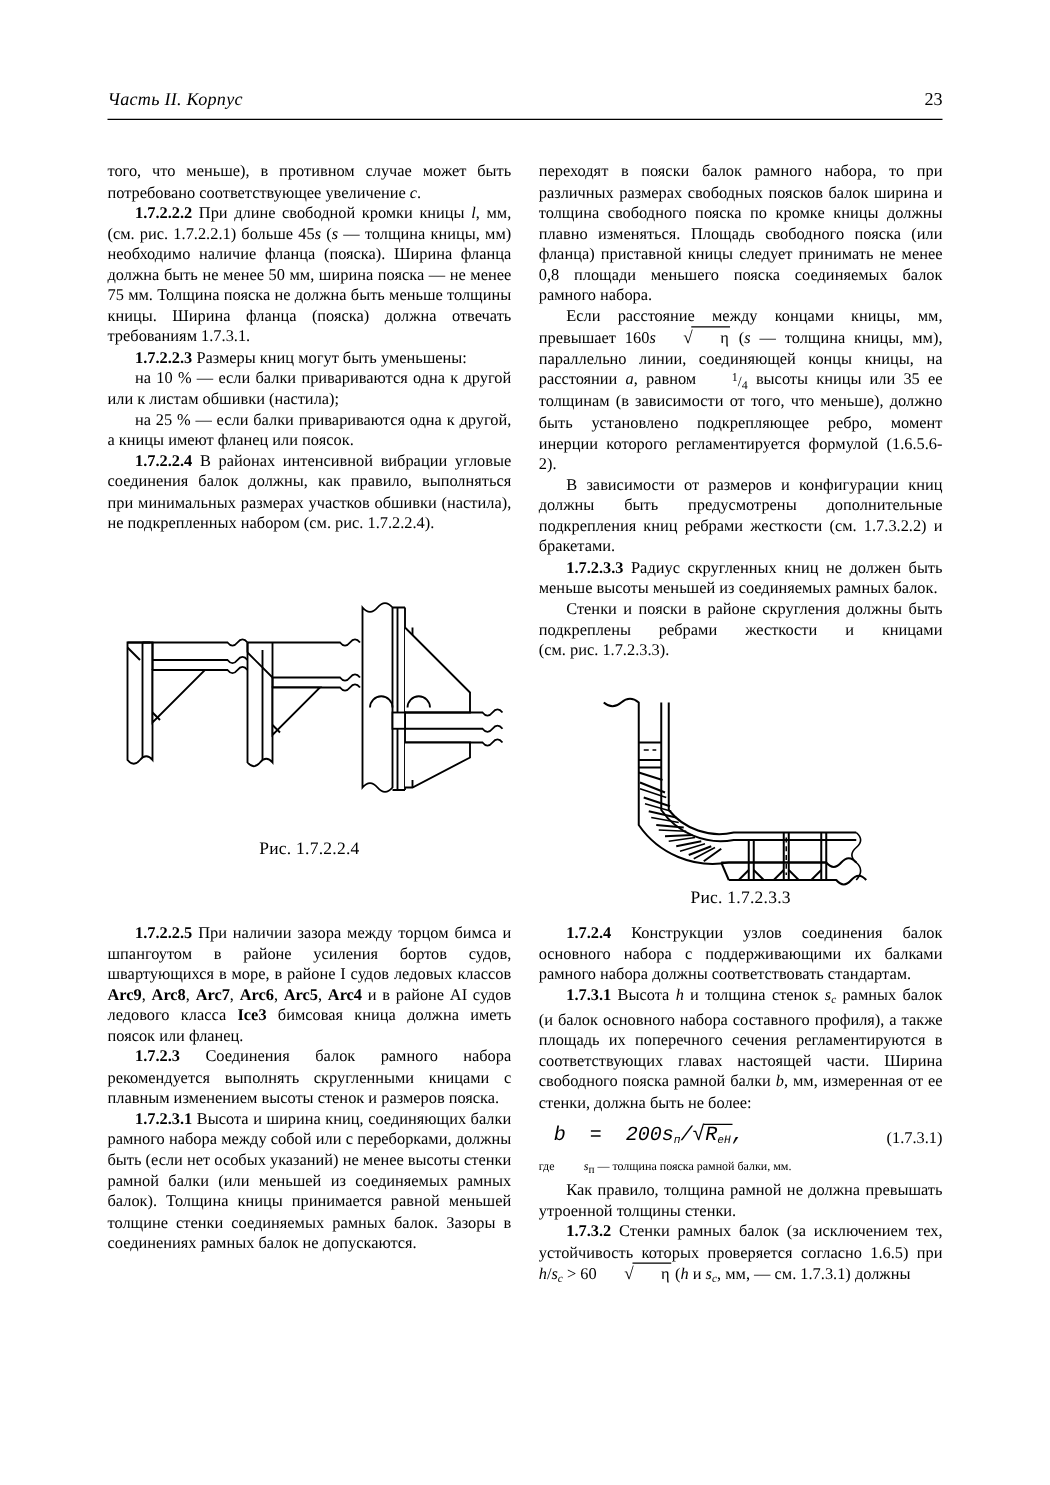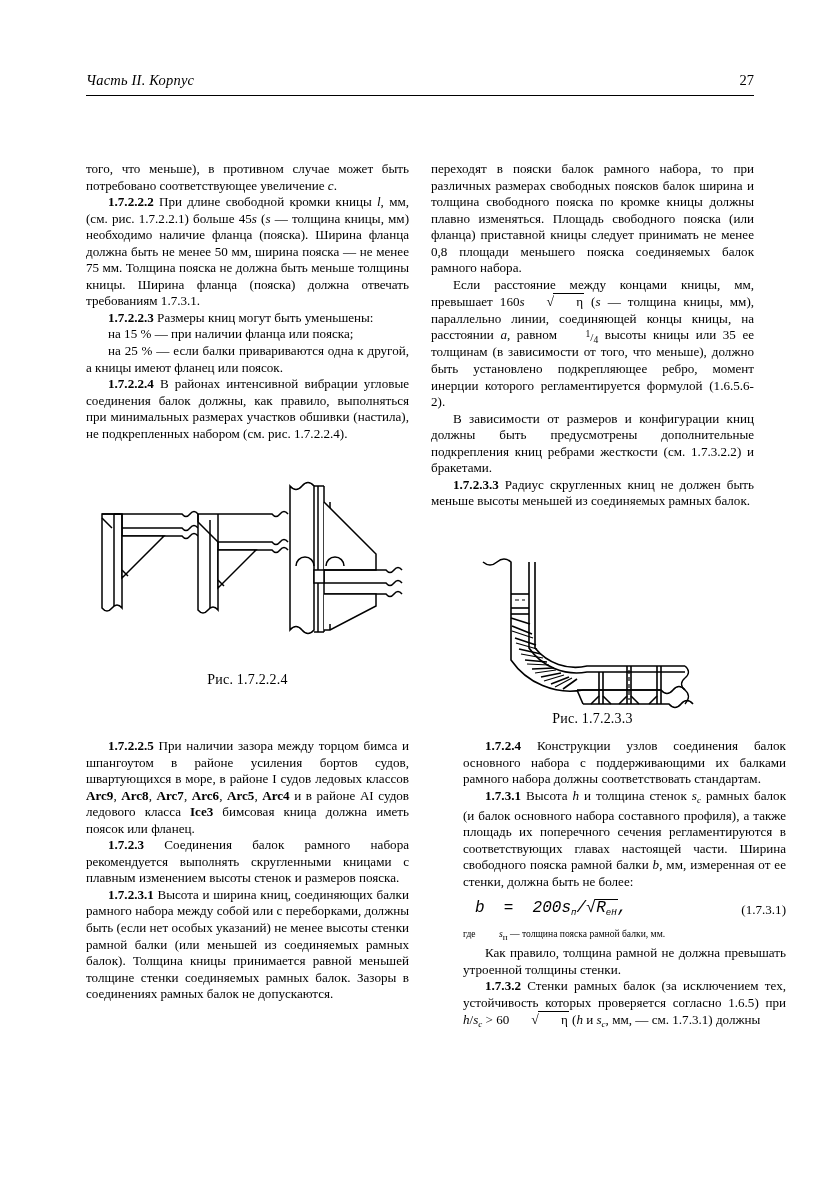--- a/index.html
+++ b/index.html
@@ -63,27 +63,27 @@
     text-align: justify;
     text-justify: inter-word;
   }
   .col-left  { left: 86px; }
   .col-right { left: 431px; }
 
   .colA-left  { top: 129px; }
   .colA-right { top: 129px; }
 
   .colB-left  { top: 738px; }
-  .colB-right { top: 738px; margin-left: 32px; }
+  .colB-right { top: 738px; }
 
   p {
     margin: 0;
     text-indent: 22px;
   }
-  p.noind { text-indent: 0; margin-top: 32px; }
+  p.noind { text-indent: 0; }
 
   b, .b { font-weight: bold; }
   i, .i { font-style: italic; }
 
   .sub {
     font-size: 9px;
     vertical-align: -0.28em;
   }
 
   
@@ -156,50 +156,51 @@
   #fig-2 .fig-caption { top: 163px; }
   svg { display: block; }
 </style>
 </head>
 <body>
 
 <div class="page">
 
   <div class="header">
     <span class="header-title">Часть II. Корпус</span>
-    <span class="header-page">27</span>
+    <span class="header-page">23</span>
   </div>
   <div class="header-rule"></div>
 
   <div class="col col-left colA-left">
 
     <p class="noind">того, что меньше), в противном случае может быть потребовано соответствующее увеличение <i>c</i>.</p>
 
     <p><b>1.7.2.2.2</b> При длине свободной кромки кницы <i>l</i>, мм, (см.&nbsp;рис.&nbsp;1.7.2.2.1) больше 45<i>s</i> (<i>s</i>&nbsp;— толщина кницы, мм) необходимо наличие фланца (пояска). Ширина фланца должна быть не менее 50&nbsp;мм, ширина пояска — не&nbsp;менее 75&nbsp;мм. Толщина пояска не должна быть меньше толщины кницы. Ширина фланца (пояска) должна отвечать требованиям 1.7.3.1.</p>
 
     <p><b>1.7.2.2.3</b> Размеры книц могут быть уменьшены:</p>
 
-
-    <p>на 15&nbsp;% — при наличии фланца или пояска;</p>
+    <p>на 10&nbsp;% — если балки привариваются одна к другой или к листам обшивки (настила);</p>
+
 
     <p>на 25&nbsp;% — если балки привариваются одна к другой, а кницы имеют фланец или поясок.</p>
 
     <p><b>1.7.2.2.4</b> В районах интенсивной вибрации угловые соединения балок должны, как правило, выполняться при минимальных размерах участков обшивки (настила), не подкрепленных набором (см.&nbsp;рис.&nbsp;1.7.2.2.4).</p>
   </div>
 
   <div class="col col-right colA-right">
 
     <p class="noind">переходят в пояски балок рамного набора, то при различных размерах свободных поясков балок ширина и толщина свободного пояска по кромке кницы должны плавно изменяться. Площадь свободного пояска (или фланца) приставной кницы следует принимать не менее 0,8 площади меньшего пояска соединяемых балок рамного набора.</p>
 
     <p>Если расстояние между концами кницы, мм, превышает 160<i>s</i><span class="radic"><span class="sign">√</span><span class="rad">η</span></span> (<i>s</i>&nbsp;— толщина кницы, мм), параллельно линии, соединяющей концы кницы, на расстоянии <i>a</i>, равном <span class="frac"><span class="num">1</span>/<span class="den">4</span></span> высоты кницы или 35 ее толщинам (в зависимости от того, что меньше), должно быть установлено подкрепляющее ребро, момент инерции которого регламентируется формулой (1.6.5.6-2).</p>
 
     <p>В зависимости от размеров и конфигурации книц должны быть предусмотрены дополнительные подкрепления книц ребрами жесткости (см.&nbsp;1.7.3.2.2) и бракетами.</p>
 
     <p><b>1.7.2.3.3</b> Радиус скругленных книц не должен быть меньше высоты меньшей из соединяемых рамных балок.</p>
 
+    <p>Стенки и пояски в районе скругления должны быть подкреплены ребрами жесткости и кницами (см.&nbsp;рис.&nbsp;1.7.2.3.3).</p>
   </div>
 
   <div class="figure" id="fig-1">
     <svg width="323" height="200" viewBox="0 0 323 200">
       <g fill="none" stroke="#000" stroke-width="1.5" stroke-linejoin="miter">
 
         <path d="M16 44 L16 138 q5 6 10 0 q5 -6 10 0 L36 44 Z" fill="#fff"></path>
 
         <line x1="28" y1="44" x2="28" y2="136"></line>
         <path d="M28 44 L34 44"></path>

